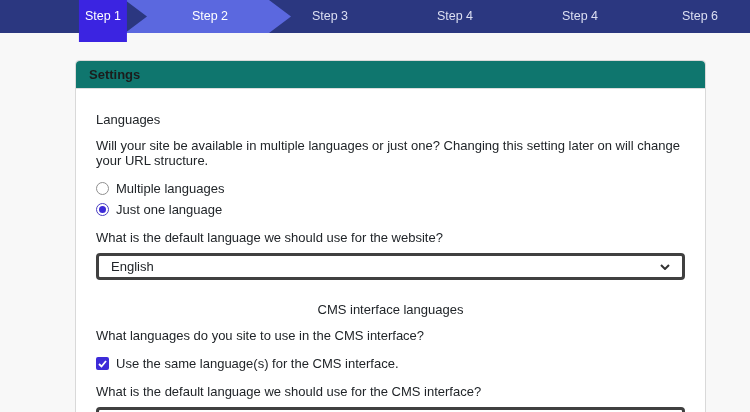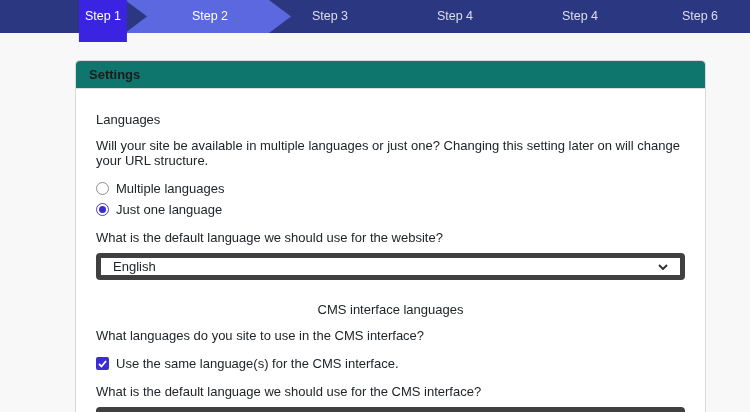--- a/index.html
+++ b/index.html
@@ -57,21 +57,21 @@
   .radio.checked::after {
     content: ""; position: absolute; left: 2px; top: 2px; width: 7px; height: 7px;
     border-radius: 50%; background: #3d2bd8;
   }
   .checkbox {
     width: 13px; height: 13px; border-radius: 2px; background: #3d2bd8;
     display: flex; align-items: center; justify-content: center; flex: 0 0 auto;
   }
 
   .select {
-    height: 27px; border: 5px solid #404040; border-radius: 4px; background: #fff;
+    height: 27px; border: 3px solid #404040; border-radius: 4px; background: #fff;
     display: flex; align-items: center; justify-content: space-between;
     padding: 0 12px; cursor: pointer;
   }
 </style>
 </head>
 <body>
 
 <div class="topbar">
   <div class="active-arrow"></div>
   <div class="step p1">

